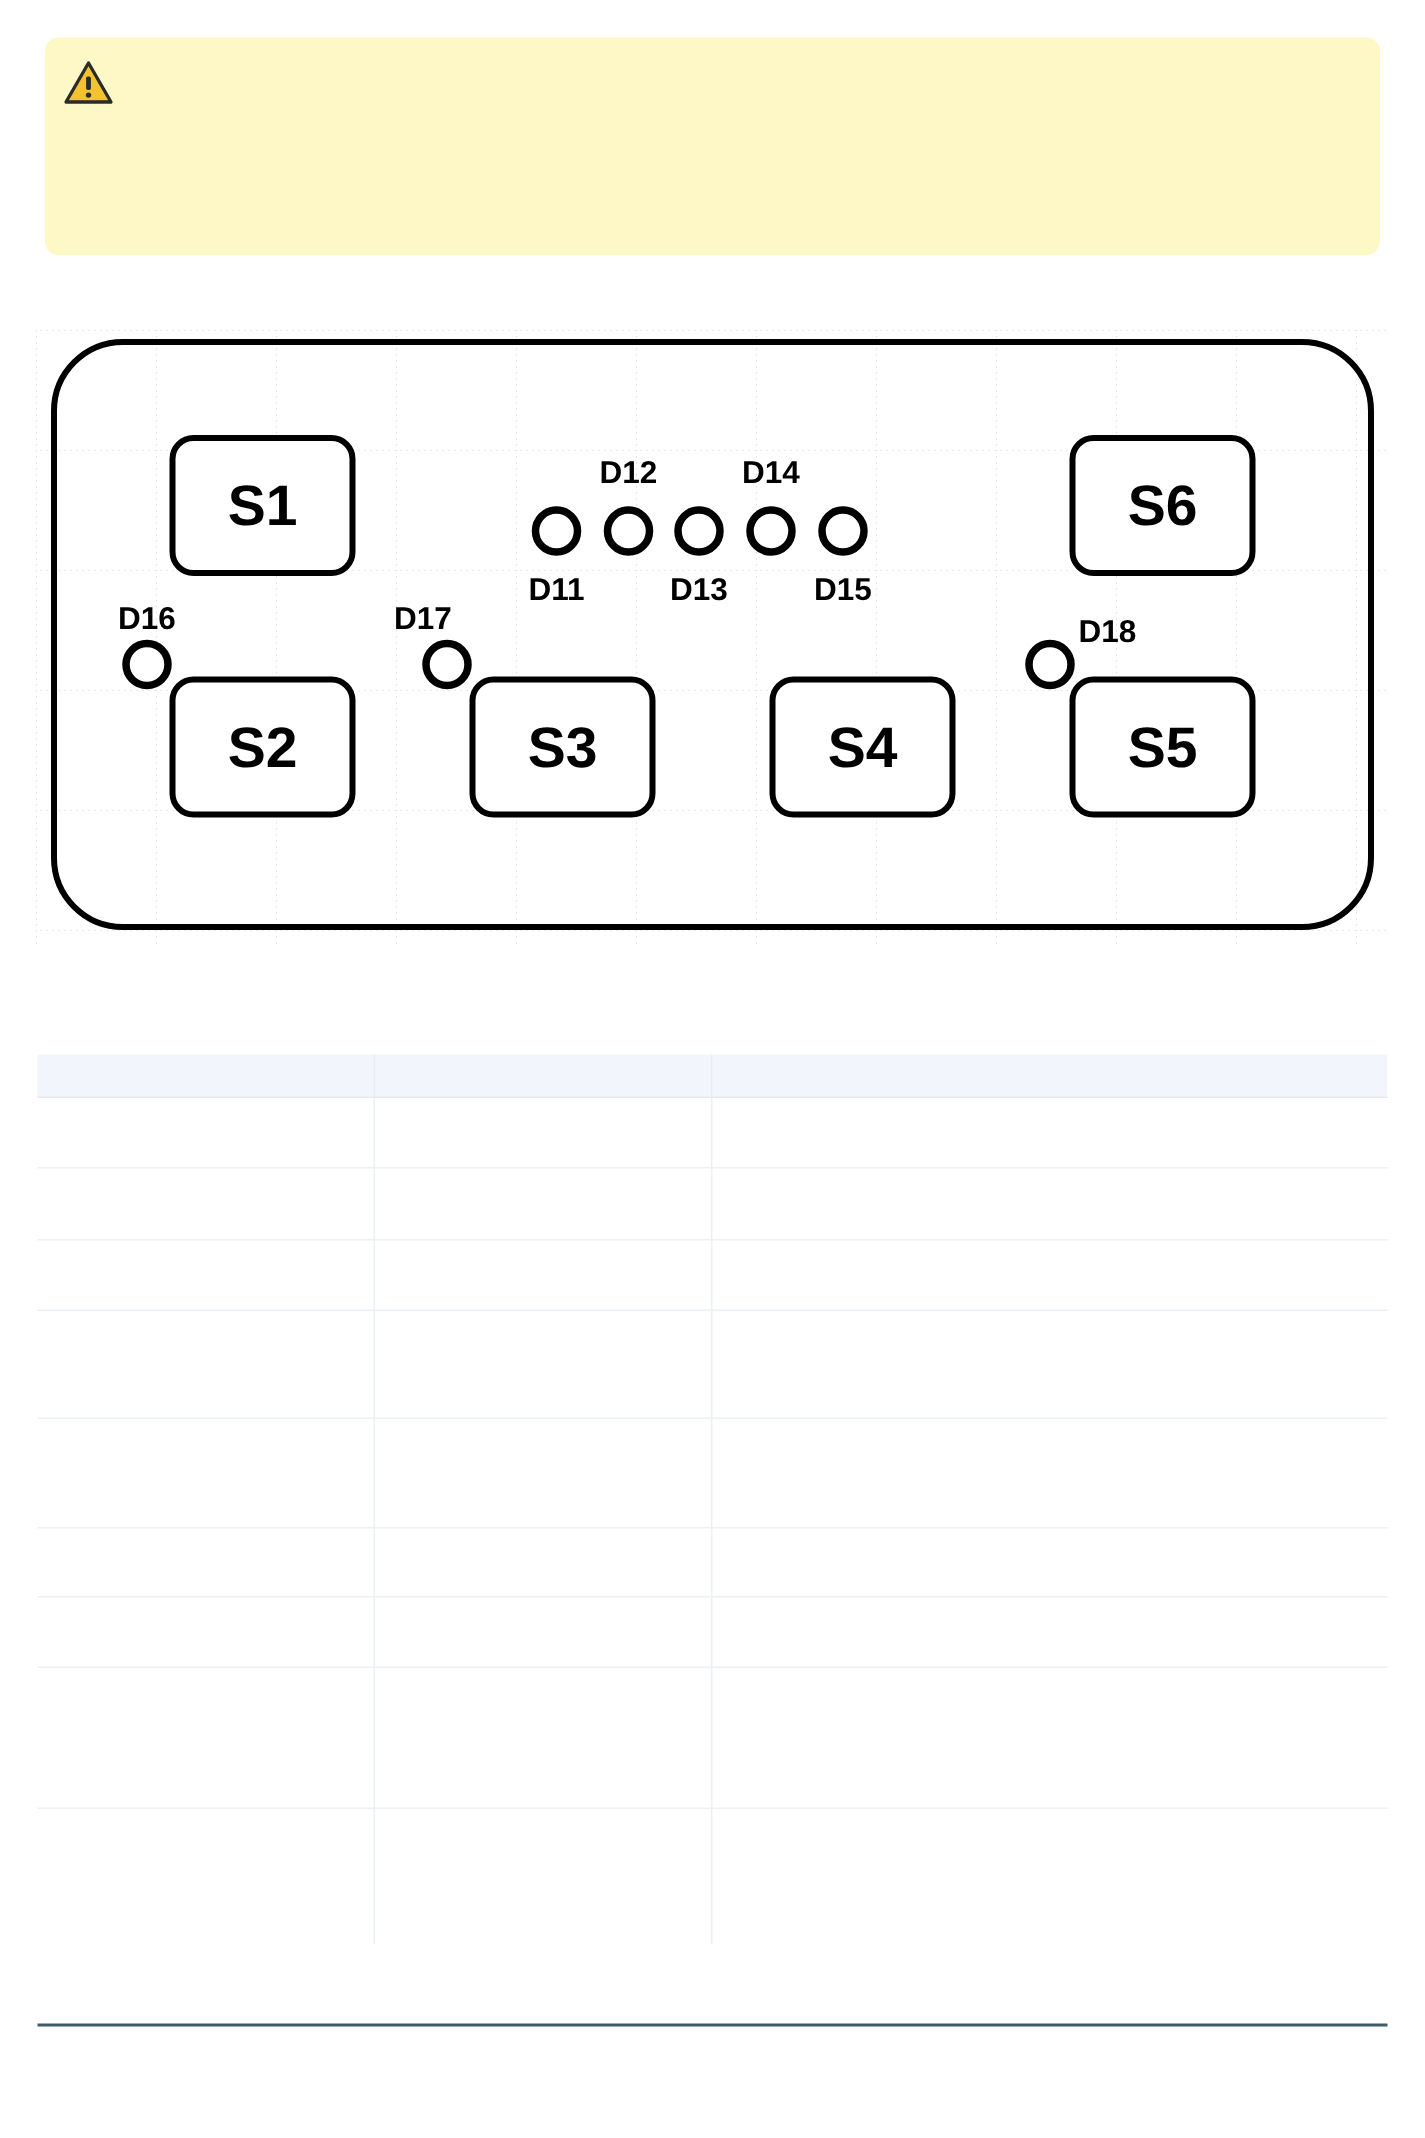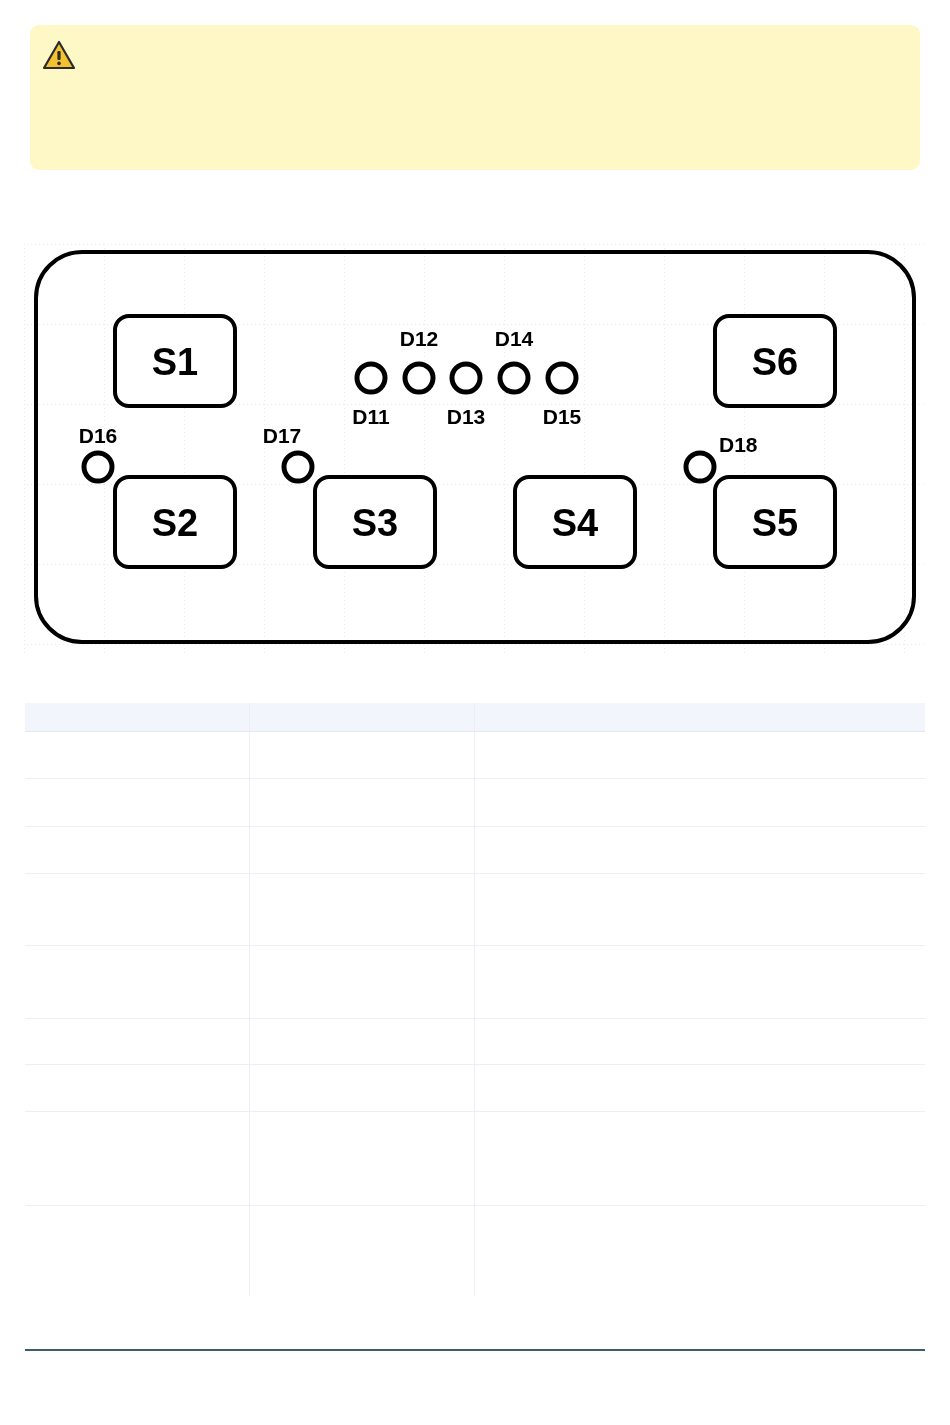--- a/index.html
+++ b/index.html
@@ -43,21 +43,21 @@
     font-size: 14px;
     line-height: 1.5;
     color: #3b3b20;
     white-space: pre-wrap;
   }
 
   
   .diagram-wrap {
     position: absolute;
     left: 24px;
-    top: 244px;
+    top: 220px;
     width: 902px;
     height: 412px;
   }
   .diagram-svg { display: block; }
 
   
   .data-table {
     position: absolute;
     left: 25px;
     top: 703px;

